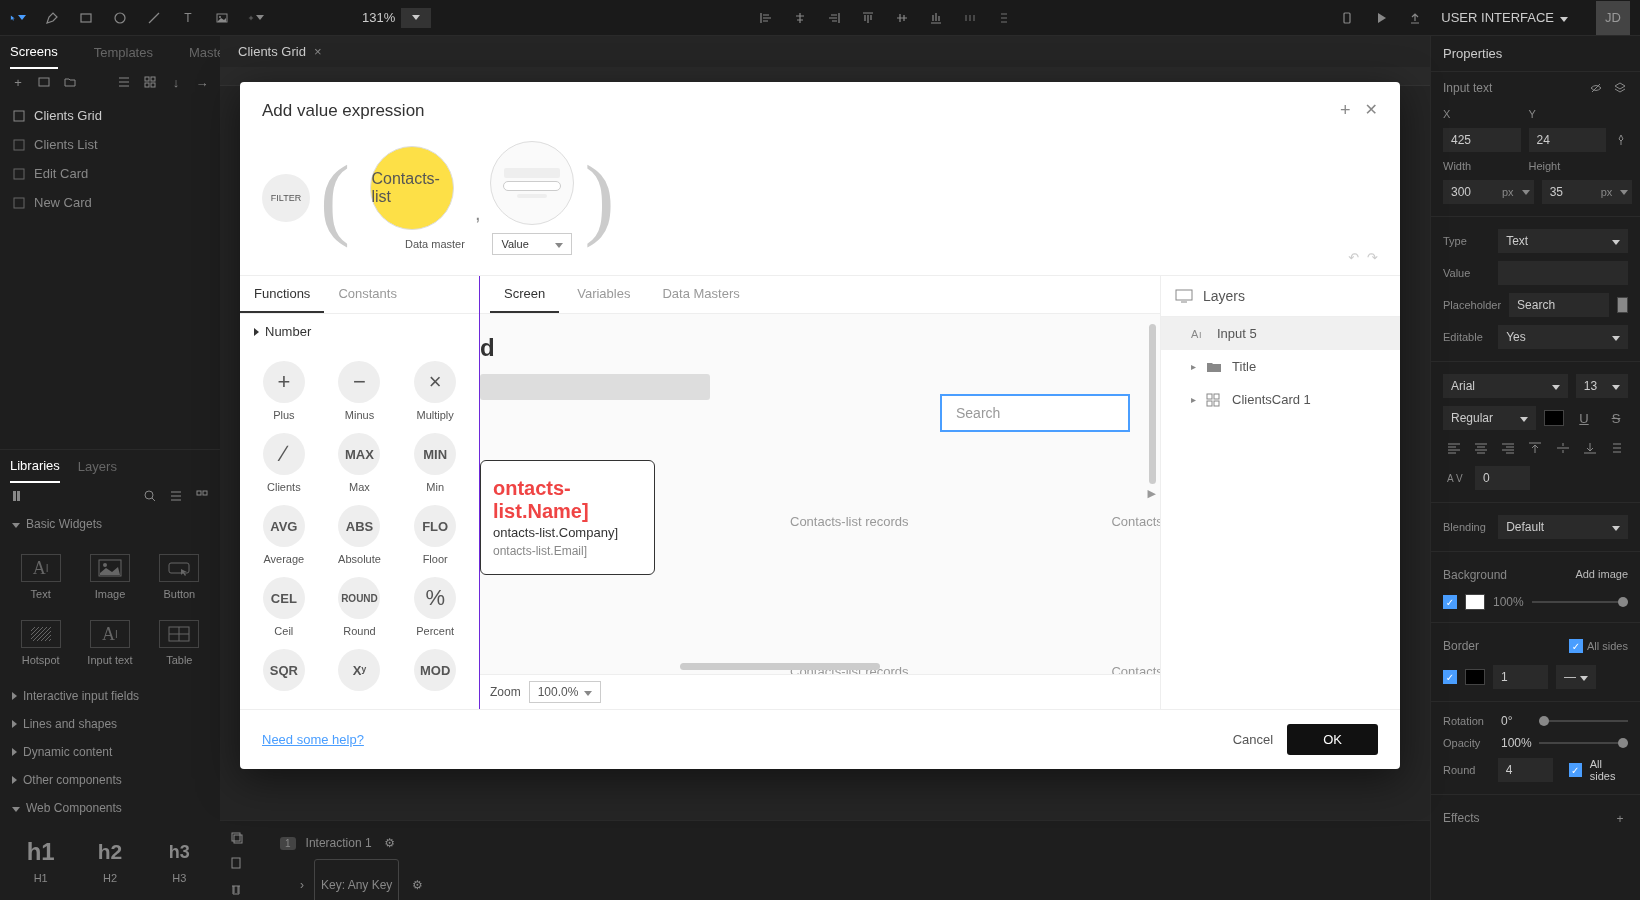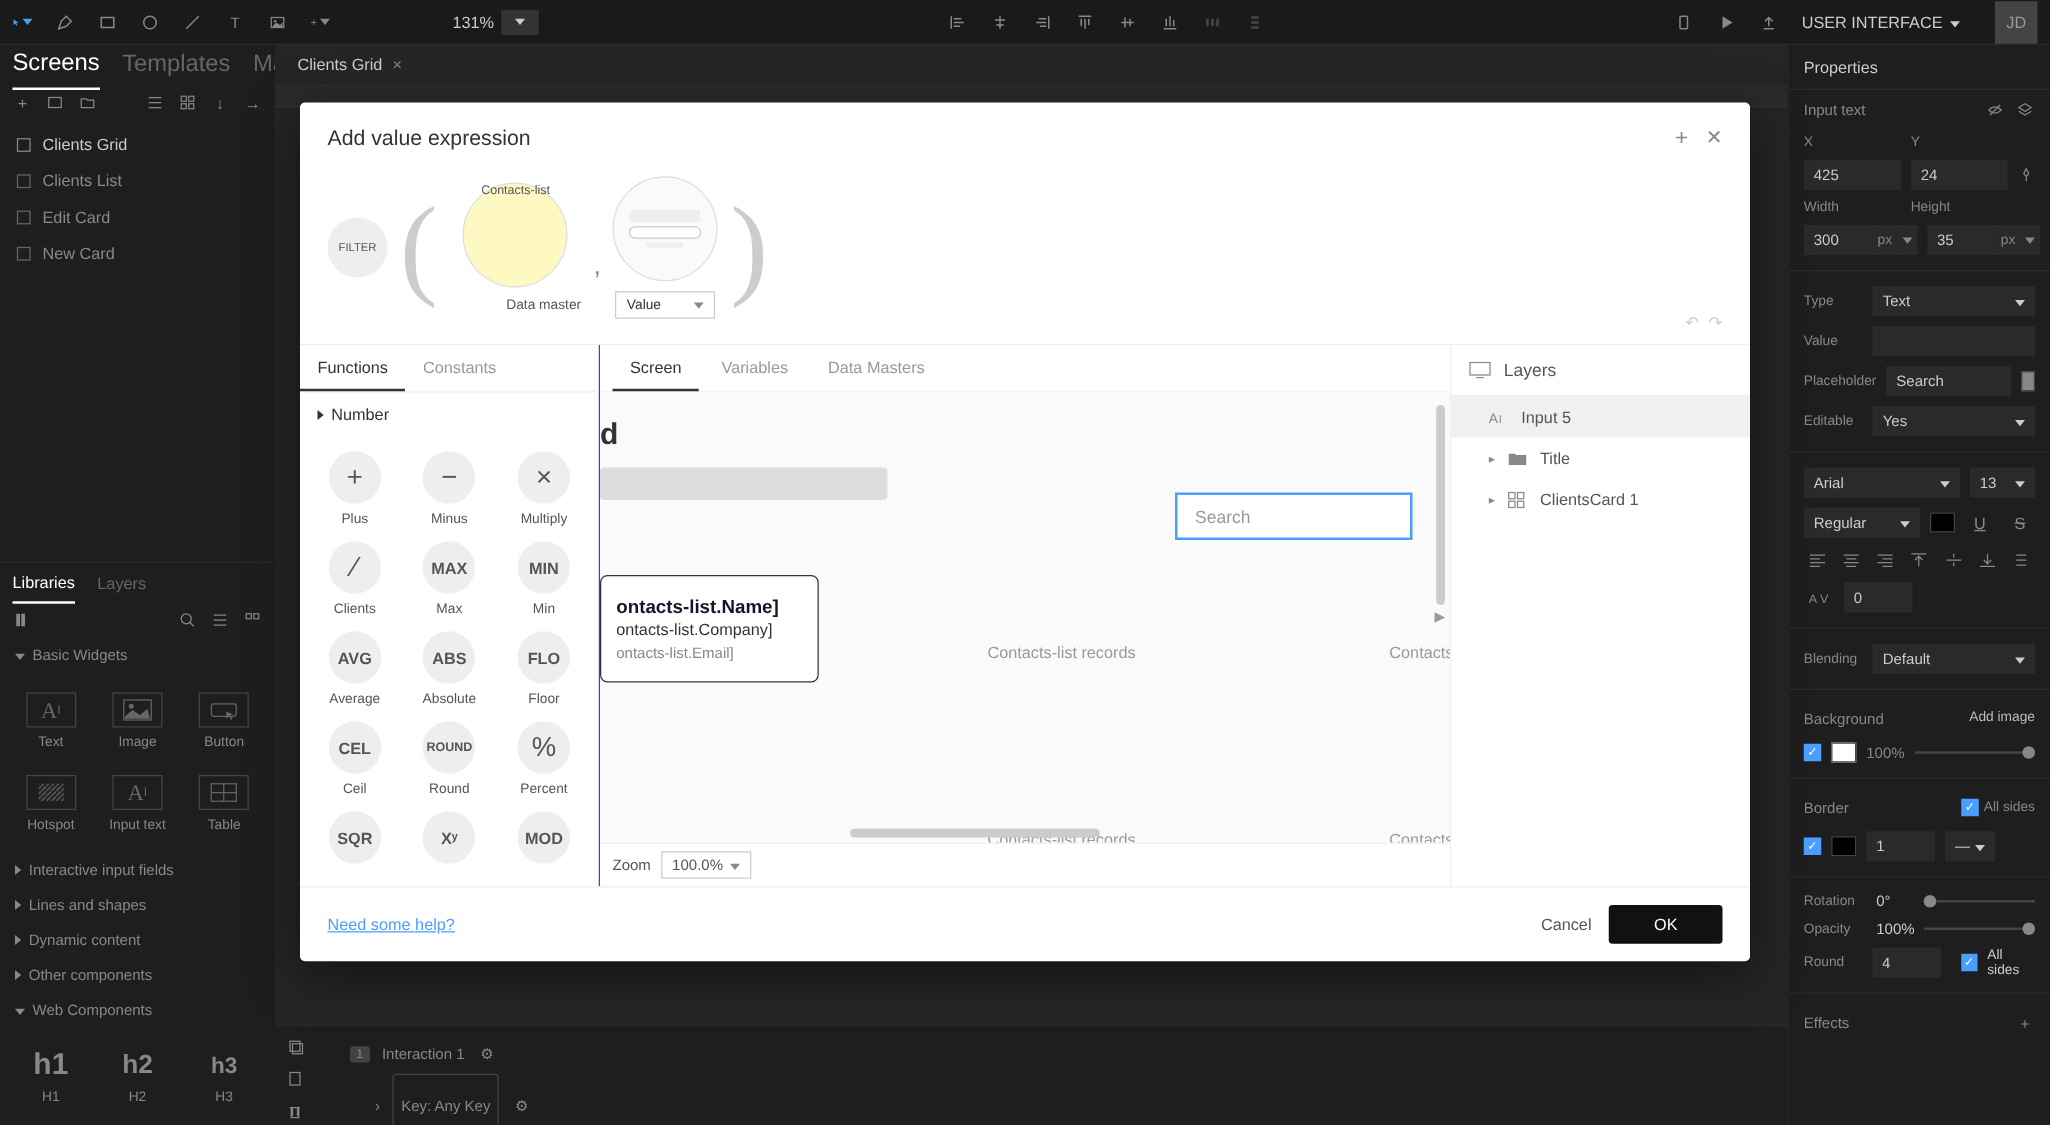--- a/index.html
+++ b/index.html
@@ -12,21 +12,21 @@
 .zoom-display { margin-left: 80px; color: #ccc; display: flex; align-items: center; gap: 6px; }
 .zoom-dropdown { width: 30px; height: 20px; background: #333; display: flex; align-items: center; justify-content: center; }
 .toolbar-center { flex: 1; display: flex; justify-content: center; gap: 18px; }
 .toolbar-right { display: flex; gap: 18px; align-items: center; }
 .user-badge { width: 34px; height: 34px; background: #444; color: #999; display: flex; align-items: center; justify-content: center; font-size: 13px; }
 .ui-dropdown { color: #ccc; display: flex; align-items: center; gap: 6px; margin-right: 10px; }
 
 .main-row { display: flex; height: calc(100% - 36px); }
 
 .left-panel { width: 220px; background: #1e1e1e; display: flex; flex-direction: column; }
-.left-tabs { display: flex; padding: 0 10px; height: 32px; align-items: center; gap: 18px; font-size: 19px; }
+.left-tabs { display: flex; padding: 0 10px; height: 32px; align-items: center; gap: 36px; font-size: 13px; }
 .left-tab { color: #666; cursor: pointer; padding: 8px 0; }
 .left-tab.active { color: #fff; border-bottom: 2px solid #fff; }
 .left-toolbar { display: flex; padding: 6px 10px; gap: 10px; align-items: center; }
 .left-toolbar-right { margin-left: auto; display: flex; gap: 10px; }
 .screen-list { padding: 5px 0; }
 .screen-item { display: flex; align-items: center; padding: 7px 12px; gap: 8px; color: #888; cursor: pointer; font-size: 13px; }
 .screen-item.active { color: #ccc; }
 .screen-icon { width: 14px; height: 14px; }
 
 .lib-section { border-top: 1px solid #2a2a2a; }
@@ -73,21 +73,21 @@
 
 .modal-overlay { position: absolute; inset: 0; display: flex; align-items: flex-start; justify-content: center; padding-top: 82px; z-index: 100; }
 .modal { width: 1160px; background: #fff; border-radius: 4px; box-shadow: 0 10px 40px rgba(0,0,0,0.5); color: #333; display: flex; flex-direction: column; max-height: 730px; }
 .modal-header { padding: 18px 22px 10px; display: flex; justify-content: space-between; align-items: center; }
 .modal-title { font-size: 17px; color: #333; }
 .modal-header-icons { display: flex; gap: 14px; color: #888; }
 
 .expression-area { padding: 10px 22px 20px; display: flex; align-items: center; gap: 10px; position: relative; }
 .filter-circle { width: 48px; height: 48px; border-radius: 50%; background: #eee; display: flex; align-items: center; justify-content: center; font-size: 9px; font-weight: normal; color: #555; }
 .bracket { font-size: 90px; color: #ccc; font-weight: 100; line-height: 1; font-family: serif; }
-.param-circle { width: 84px; height: 84px; border-radius: 50%; border: 1px solid #ddd; display: flex; flex-direction: column; align-items: center; justify-content: flex-start; font-size: 10px; color: #555; background: #fef9c3; }
+.param-circle { width: 84px; height: 84px; border-radius: 50%; border: 1px solid #ddd; display: flex; flex-direction: column; align-items: center; justify-content: center; font-size: 16px; color: #555; background: #fde047; }
 .param-preview { width: 84px; height: 84px; border-radius: 50%; border: 1px solid #ddd; background: #fafafa; display: flex; flex-direction: column; align-items: center; justify-content: center; gap: 3px; padding: 12px; }
 .preview-bar { width: 56px; height: 6px; background: #eee; border-radius: 2px; }
 .preview-bar.tall { height: 10px; }
 .preview-input { width: 58px; height: 10px; border: 1px solid #ccc; border-radius: 5px; background: #fff; }
 .param-col { display: flex; flex-direction: column; align-items: center; gap: 8px; }
 .param-label { font-size: 11px; color: #555; padding-left: 45px; }
 .param-select { border: 1px solid #ccc; padding: 4px 8px; font-size: 11px; width: 80px; display: flex; justify-content: space-between; align-items: center; }
 .comma { font-size: 20px; color: #888; align-self: flex-end; margin-bottom: 30px; }
 .undo-redo { position: absolute; right: 22px; bottom: 10px; display: flex; gap: 8px; color: #ccc; }
 
@@ -107,21 +107,21 @@
 .func-name { font-size: 11px; color: #555; }
 
 .screen-panel { flex: 1; display: flex; flex-direction: column; }
 .screen-tabs { display: flex; border-bottom: 1px solid #eee; padding: 0 10px; gap: 4px; }
 .screen-content { flex: 1; position: relative; background: #fafafa; overflow: hidden; }
 .screen-content::-webkit-scrollbar { width: 8px; }
 .canvas-mock { position: absolute; left: 0; top: 0; right: 0; padding: 20px 20px 20px 0; }
 .mock-title-bar { height: 26px; width: 230px; background: #ddd; border-radius: 3px; margin-bottom: 10px; margin-left: 0; }
 .mock-search { position: absolute; right: 30px; top: 80px; width: 190px; height: 38px; border: 2px solid #4a9eff; background: #fff; display: flex; align-items: center; padding: 0 14px; color: #999; font-size: 14px; }
 .mock-card { width: 175px; border: 1.5px solid #333; border-radius: 6px; padding: 16px 12px; background: #fff; margin-top: 60px; margin-left: 0; }
-.mock-card-line1 { font-size: 15px; font-weight: bold; color: #0f172a; }
+.mock-card-line1 { font-size: 20px; font-weight: bold; color: #ef4444; }
 .mock-card-line2 { font-size: 13px; color: #333; margin-top: 2px; }
 .mock-card-line3 { font-size: 12px; color: #888; margin-top: 4px; }
 .mock-records { position: absolute; color: #999; font-size: 13px; }
 .vscroll { position: absolute; right: 4px; top: 10px; width: 7px; height: 160px; background: #ccc; border-radius: 4px; }
 .hscroll { position: absolute; bottom: 4px; left: 200px; width: 200px; height: 7px; background: #ccc; border-radius: 4px; }
 .zoom-footer { border-top: 1px solid #eee; padding: 6px 10px; display: flex; align-items: center; gap: 8px; font-size: 12px; color: #555; }
 .zoom-select { border: 1px solid #ccc; padding: 3px 8px; display: flex; align-items: center; gap: 6px; }
 
 .layers-panel { width: 240px; border-left: 1px solid #eee; }
 .layers-header { padding: 12px 14px; display: flex; align-items: center; gap: 10px; color: #555; font-size: 14px; border-bottom: 1px solid #eee; }

